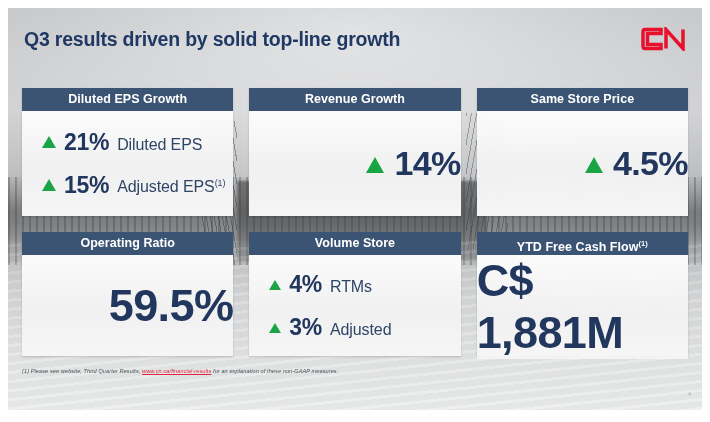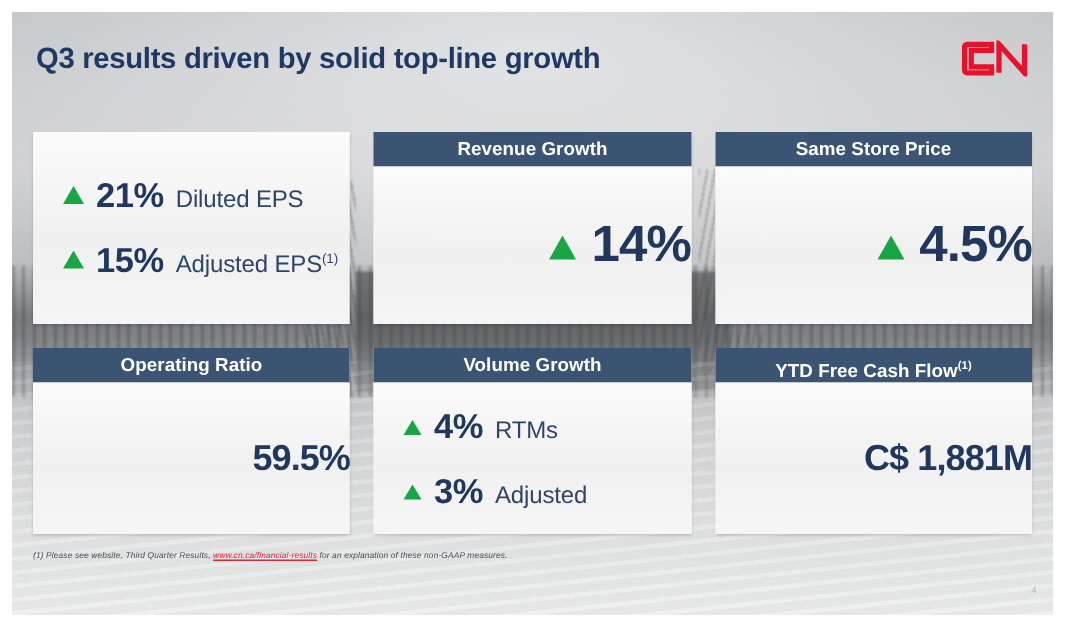--- a/index.html
+++ b/index.html
@@ -226,21 +226,21 @@
     justify-content: flex-end;
     gap: 10px;
   }
   .big-value {
     font-size: 34px;
     font-weight: bold;
     color: #21375e;
     letter-spacing: -0.6px;
   }
   .big-value.plain {
-    font-size: 24px;
+    font-size: 45px;
   }
   .tri.big {
     border-left-width: 9px;
     border-right-width: 9px;
     border-bottom-width: 16px;
     top: 1px;
   }
 
   
   .footnote {
@@ -282,20 +282,23 @@
       <svg viewBox="0 0 92 46" width="46" height="24" aria-hidden="true">
         <path d="M40 4 H8 Q4 4 4 9 V37 Q4 42 8 42 H40 V34 H13 V12 H40 Z" fill="none" stroke="#e8112d" stroke-width="7"></path>
         <path d="M50 42 V4 L84 42 V4" fill="none" stroke="#e8112d" stroke-width="7" stroke-linejoin="miter"></path>
       </svg>
     </div>
   </div>
 
   <div class="grid">
 
     <div class="card">
+      <div class="card-header">
+        <span>Diluted EPS Growth</span>
+      </div>
       <div class="card-body">
         <div class="metric-rows">
           <div class="metric-row">
             <span class="tri"></span>
             <span class="metric-value">21%</span>
             <span class="metric-label">Diluted EPS</span>
           </div>
           <div class="metric-row">
             <span class="tri"></span>
             <span class="metric-value">15%</span>
@@ -335,21 +338,21 @@
       </div>
       <div class="card-body">
         <div class="single">
           <span class="big-value plain">59.5%</span>
         </div>
       </div>
     </div>
 
     <div class="card">
       <div class="card-header">
-        <span>Volume Growth</span>
+        <span>Volume Store</span>
       </div>
       <div class="card-body">
         <div class="metric-rows">
           <div class="metric-row">
             <span class="tri small"></span>
             <span class="metric-value">4%</span>
             <span class="metric-label">RTMs</span>
           </div>
           <div class="metric-row">
             <span class="tri small"></span>

